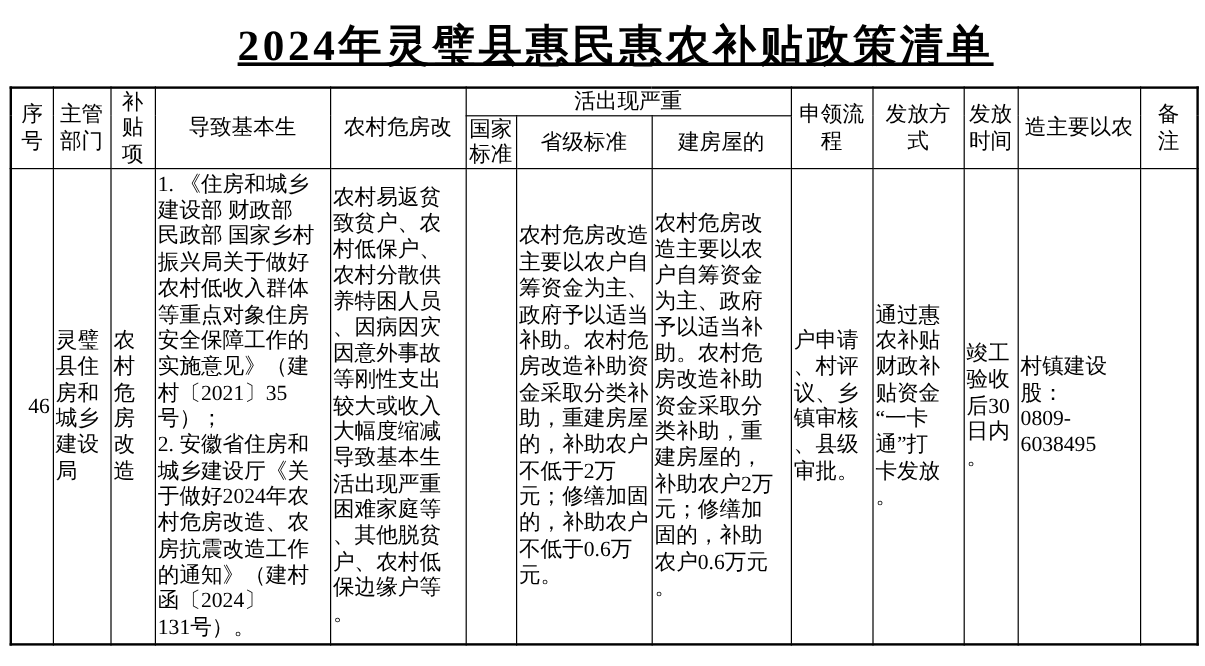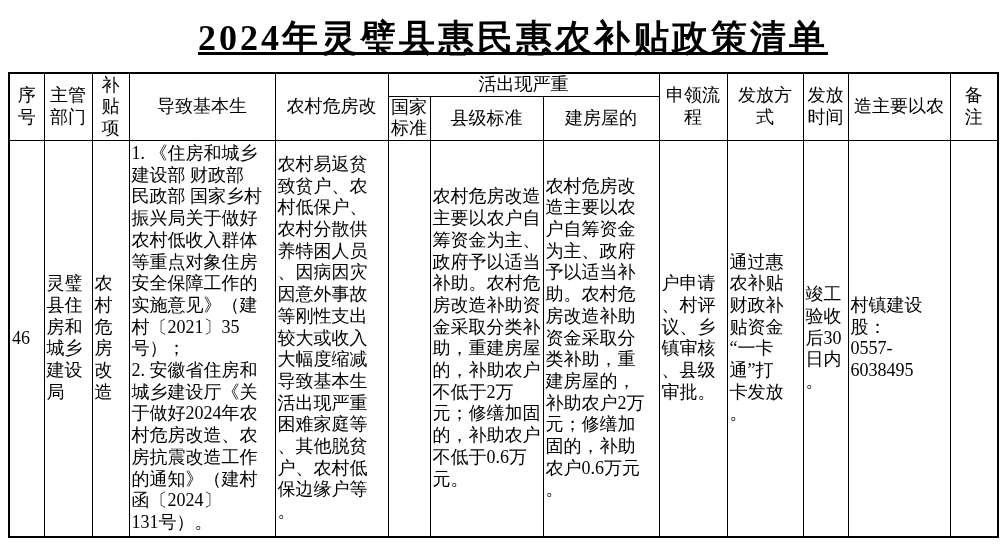--- a/index.html
+++ b/index.html
@@ -49,21 +49,21 @@
     padding: 0 1px;
   }
   .policy-table td {
     text-align: left;
     vertical-align: middle;
     padding: 0 2px;
   }
   tr.row-standard-group { height: 19px; }
   tr.row-standard-sub  { height: 44px; }
   tr.data-row          { height: 396px; }
-  td.cell-seq { text-align: left; margin-left: 16px; }
+  td.cell-seq { text-align: right; margin-left: 16px; }
 </style>
 </head>
 <body>
 
 <div class="page">
 
   <h1 class="doc-title">2024年灵璧县惠民惠农补贴政策清单</h1>
 
   <table class="policy-table">
     <colgroup>
@@ -99,21 +99,21 @@
 式</th>
         <th rowspan="2">发放
 时间</th>
         <th rowspan="2">造主要以农</th>
         <th rowspan="2">备
 注</th>
       </tr>
       <tr class="row-standard-sub">
         <th>国家
 标准</th>
-        <th>县级标准</th>
+        <th>省级标准</th>
         <th>建房屋的</th>
       </tr>
     </thead>
     <tbody>
       <tr class="data-row">
         <td class="cell-seq">46</td>
         <td>灵璧
 县住
 房和
 城乡
@@ -204,20 +204,20 @@
 通”打
 卡发放
 。</td>
         <td>竣工
 验收
 后30
 日内
 。</td>
         <td>村镇建设
 股：
-0557-
+0809-
 6038495</td>
         <td></td>
       </tr>
     </tbody>
   </table>
 
 </div>
 
 </body></html>

